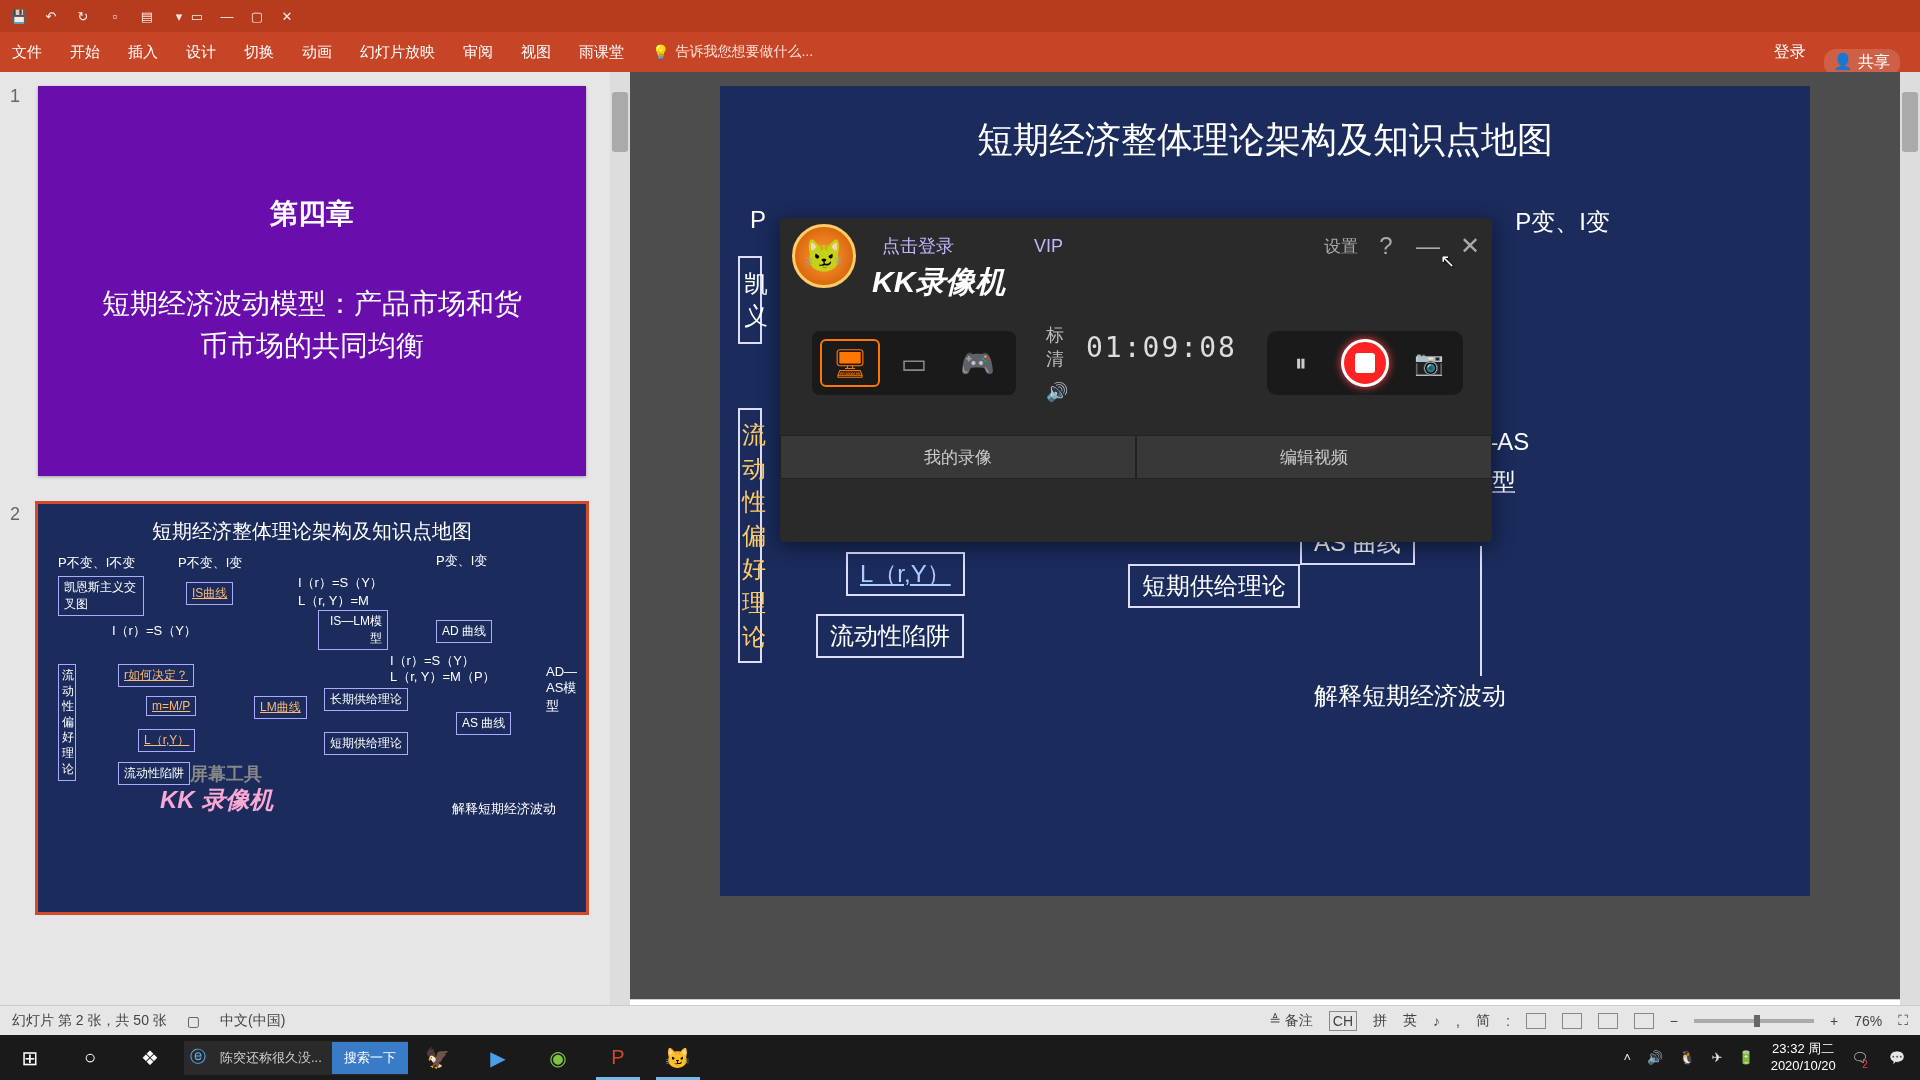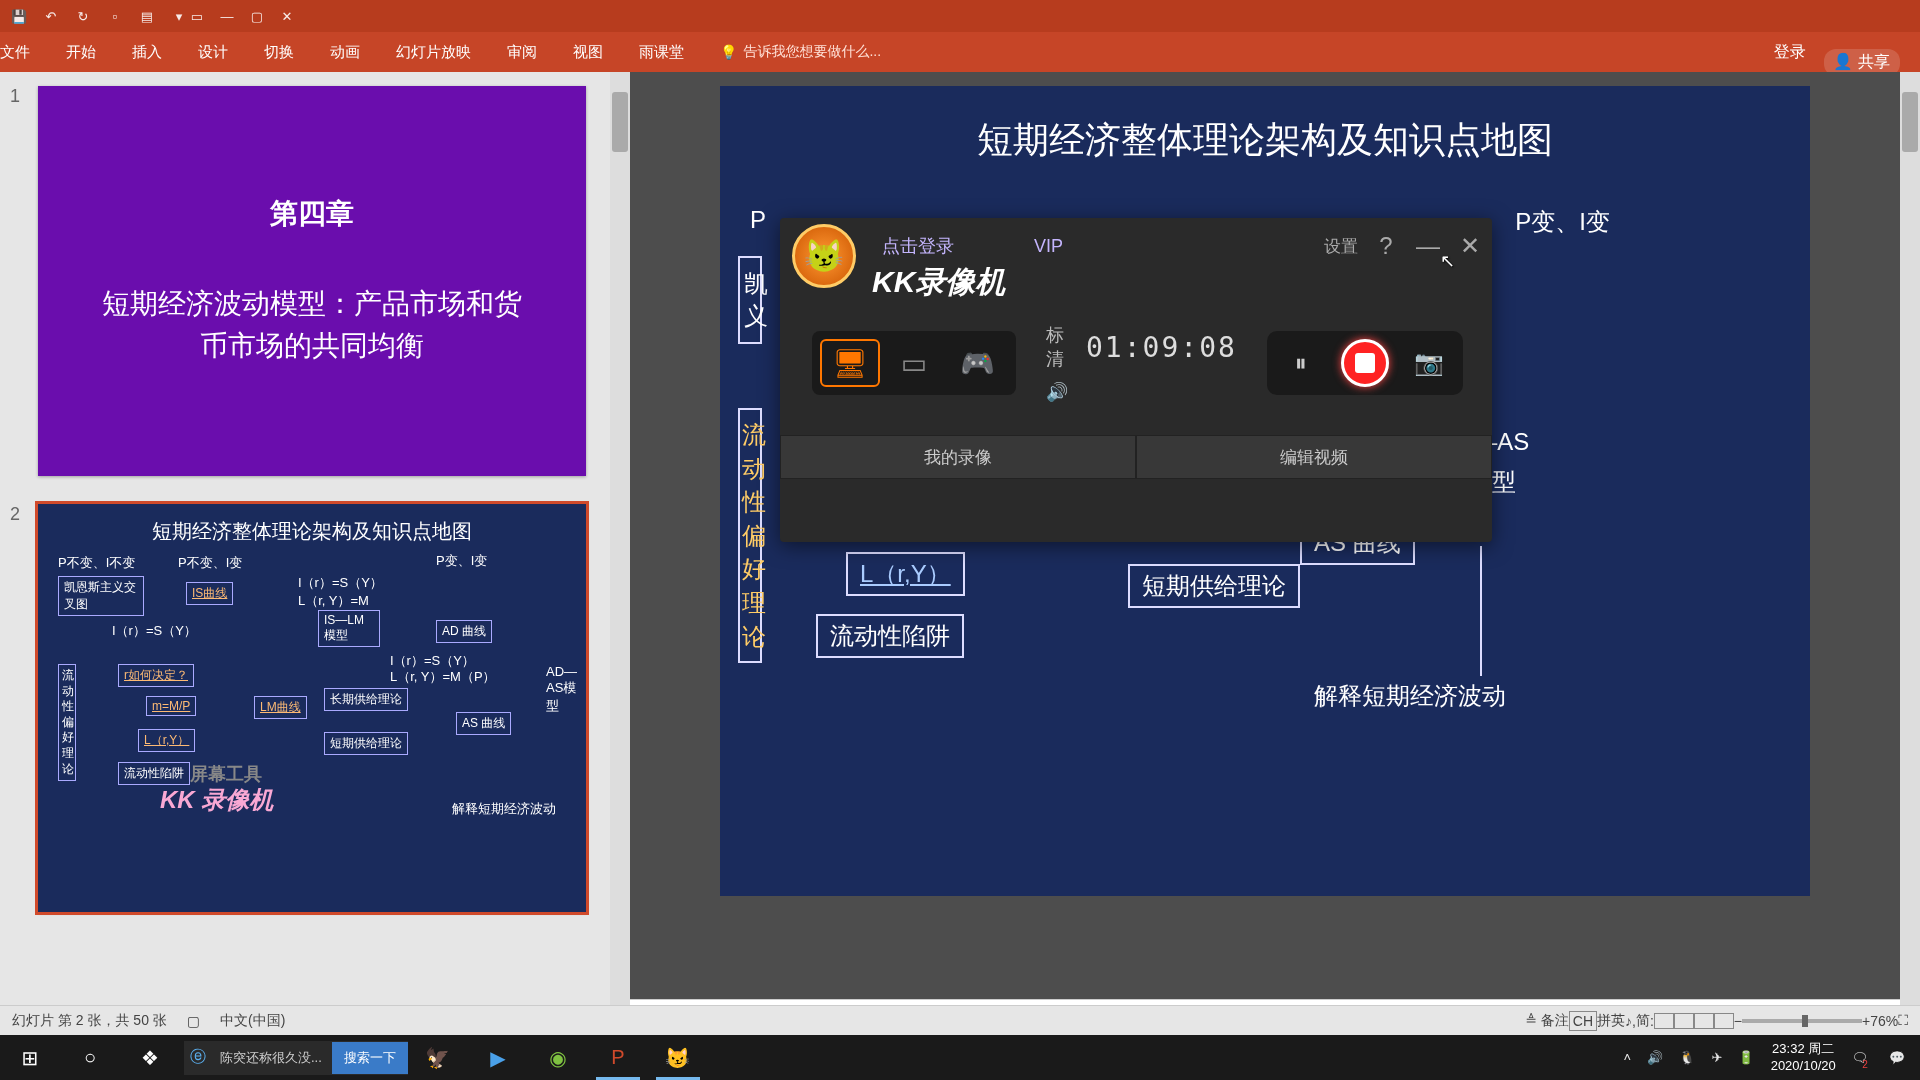--- a/index.html
+++ b/index.html
@@ -6,21 +6,21 @@
 body { width: 1920px; height: 1080px; background: #1a1a1a; overflow: hidden; position: relative; }
 
 
 .titlebar { height: 32px; background: #b73c1e; display: flex; align-items: center; color: #fff; font-size: 13px; }
 .titlebar-left { display: flex; align-items: center; gap: 14px; padding-left: 10px; }
 .titlebar-icon { width: 18px; height: 18px; display: flex; align-items: center; justify-content: center; opacity: 0.9; cursor: pointer; }
 .titlebar-center { flex: 1; text-align: center; font-size: 14px; }
 .titlebar-right { display: flex; align-items: center; gap: 12px; padding-right: 10px; }
 
 
-.ribbon { height: 40px; background: #c64527; display: flex; align-items: center; padding-left: 0; gap: 36px; color: #fff; font-size: 15px; }
+.ribbon { height: 40px; background: #c64527; display: flex; align-items: center; padding-left: 12px; gap: 28px; color: #fff; font-size: 15px; }
 .ribbon-tab { cursor: pointer; }
 .ribbon-tell { color: #ffe0d6; font-size: 14px; display: flex; align-items: center; gap: 6px; }
 .ribbon-right { margin-left: auto; display: flex; gap: 18px; align-items: center; padding-right: 20px; font-size: 16px; }
 .share-btn { background: rgba(255,255,255,0.15); padding: 3px 10px; border-radius: 12px; margin-top: 20px; }
 
 
 .content { position: absolute; top: 72px; left: 0; right: 0; bottom: 45px; background: #e6e6e6; display: flex; }
 .thumbs-panel { width: 610px; background: #e6e6e6; padding: 14px 10px; overflow-y: auto; position: relative; display: flex; flex-direction: column; gap: 28px; }
 .thumb-wrap { display: flex; gap: 10px; }
 .thumb-num { font-size: 18px; color: #666; width: 18px; }
@@ -45,21 +45,21 @@
 .sbox { border: 2px solid #ddf; padding: 4px 12px; font-size: 24px; position: absolute; background: #1a2b5c; text-align: center; }
 .slabel { position: absolute; font-size: 24px; }
 .slink { color: #aaccff; text-decoration: underline; }
 .varrow { position: absolute; width: 2px; background: #ddf; }
 .harrow { position: absolute; height: 2px; background: #ddf; }
 
 .notes-bar { height: 36px; background: #fff; border-top: 1px solid #ccc; padding: 8px 14px; color: #999; font-size: 16px; }
 
 
 .statusbar { position: absolute; bottom: 45px; left: 0; right: 0; height: 30px; background: #e6e6e6; border-top: 1px solid #ccc; display: flex; align-items: center; padding: 0 12px; font-size: 14px; color: #444; gap: 20px; }
-.statusbar-right { margin-left: auto; display: flex; align-items: center; }
+.statusbar-right { margin-left: auto; display: flex; align-items: center; gap: 16px; }
 .status-icon { width: 20px; height: 16px; border: 1px solid #888; display: inline-block; }
 .zoom-slider { width: 120px; height: 4px; background: #aaa; position: relative; }
 .zoom-slider::before { content: ''; position: absolute; left: 50%; top: -4px; width: 6px; height: 12px; background: #666; }
 
 
 .taskbar { position: absolute; bottom: 0; left: 0; right: 0; height: 45px; background: #1a1a1a; display: flex; align-items: center; }
 .task-item { width: 60px; height: 45px; display: flex; align-items: center; justify-content: center; color: #fff; font-size: 20px; cursor: pointer; position: relative; }
 .task-item.active::after { content: ''; position: absolute; bottom: 0; left: 8px; right: 8px; height: 3px; background: #76b9ed; }
 .search-box { display: flex; align-items: center; background: #2a2a2a; height: 34px; margin-left: 4px; }
 .search-box input { background: transparent; border: none; color: #ccc; padding: 0 8px; width: 120px; font-size: 13px; outline: none; }
@@ -145,21 +145,21 @@
       <div class="thumb-num">2</div>
       <div class="thumb thumb2 selected">
         <div class="t2title">短期经济整体理论架构及知识点地图</div>
         <div class="t2label" style="top:50px;left:20px">P不变、I不变</div>
         <div class="t2label" style="top:50px;left:140px">P不变、I变</div>
         <div class="t2label" style="top:48px;left:398px">P变、I变</div>
         <div class="t2box" style="top:72px;left:20px;width:86px">凯恩斯主义交叉图</div>
         <div class="t2box t2link" style="top:78px;left:148px">IS曲线</div>
         <div class="t2label" style="top:70px;left:260px">I（r）=S（Y）</div>
         <div class="t2label" style="top:88px;left:260px">L（r, Y）=M</div>
-        <div class="t2box" style="top:106px;left:280px;text-align:left;width:62px">IS—LM模型</div>
+        <div class="t2box" style="top:106px;left:280px;text-align:right;width:70px">IS—LM模型</div>
         <div class="t2label" style="top:118px;left:74px">I（r）=S（Y）</div>
         <div class="t2box" style="top:116px;left:398px">AD 曲线</div>
         <div class="t2label" style="top:148px;left:352px">I（r）=S（Y）</div>
         <div class="t2label" style="top:164px;left:352px">L（r, Y）=M（P）</div>
         <div class="t2label" style="top:160px;left:508px">AD—AS模型</div>
         <div class="t2box" style="top:160px;left:20px;width:18px;line-height:1.3;padding:3px">流动性偏好理论</div>
         <div class="t2box t2link" style="top:160px;left:80px">r如何决定？</div>
         <div class="t2box t2link" style="top:192px;left:108px">m=M/P</div>
         <div class="t2box t2link" style="top:192px;left:216px">LM曲线</div>
         <div class="t2box t2link" style="top:225px;left:100px">L（r,Y）</div>

